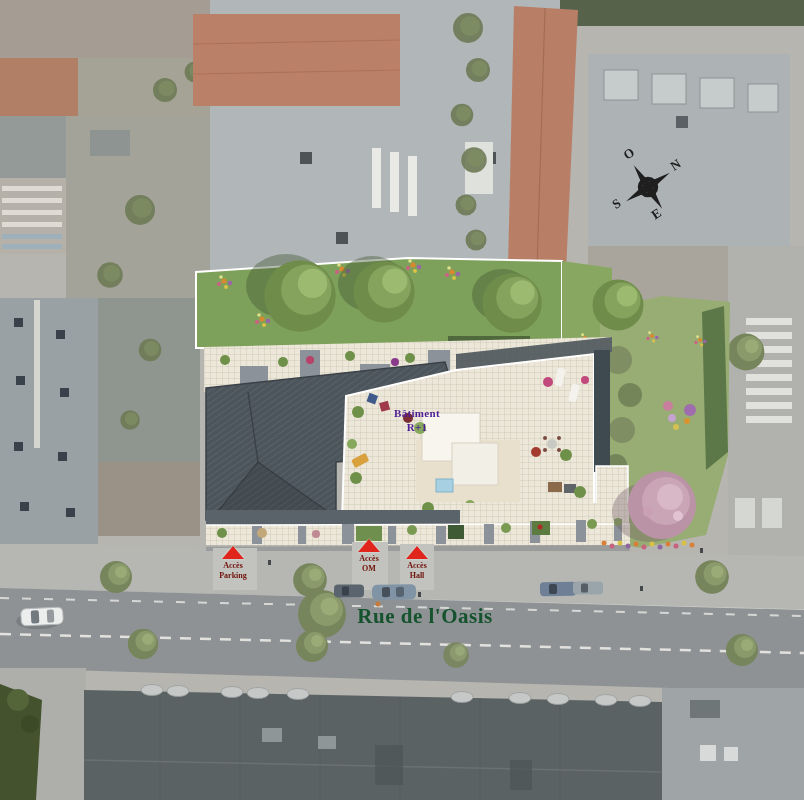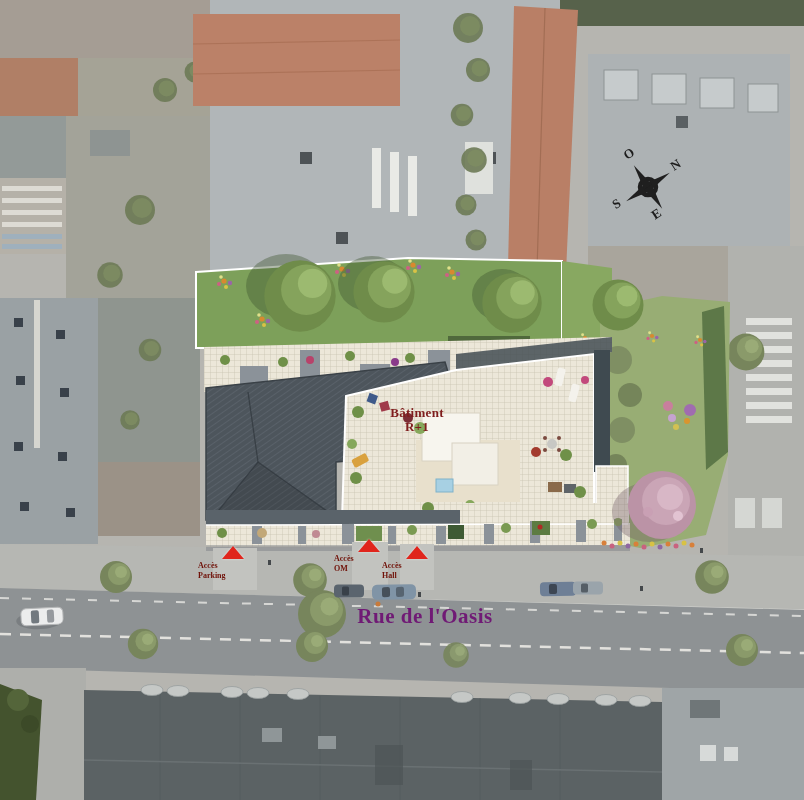--- a/index.html
+++ b/index.html
@@ -1,22 +1,22 @@
 <!DOCTYPE html>
 <html><head>
 <meta charset="utf-8">
 <style>
   html,body{margin:0;padding:0;background:#888;}
   .canvas{position:relative;width:804px;height:800px;overflow:hidden;background:#b6b5b0;
           font-family:"Liberation Serif", serif;}
   .canvas svg{position:absolute;left:0;top:0;}
   .label{position:absolute;transform:translateX(-50%);text-align:center;pointer-events:none;}
-  .batiment{color:#7f1d1d;font-weight:bold;font-size:13px;line-height:14px;letter-spacing:.3px;}
-  .street-name{color:#701a75;font-weight:bold;font-size:21px;letter-spacing:.5px;}
-  .access{position:absolute;width:70px;transform:translateX(-50%);}
+  .batiment{color:#4c1d95;font-weight:bold;font-size:11px;line-height:14px;letter-spacing:.3px;}
+  .street-name{color:#14532d;font-weight:bold;font-size:21px;letter-spacing:.5px;}
+  .access{position:absolute;width:70px;transform:translateX(-50%);text-align:center;}
   .access .tri{width:0;height:0;margin:0 auto 2px auto;border-left:11px solid transparent;
                border-right:11px solid transparent;border-bottom:13px solid #e0251c;
                filter:drop-shadow(0 0 1px rgba(255,255,255,.6));}
   .access .txt{color:#701108;font-weight:bold;font-size:8px;line-height:9.5px;}
   .compass-letter{position:absolute;font-size:13px;color:#1d1d1d;font-weight:bold;
                   transform:rotate(-33deg);}
 </style>
 </head>
 <body>
 

